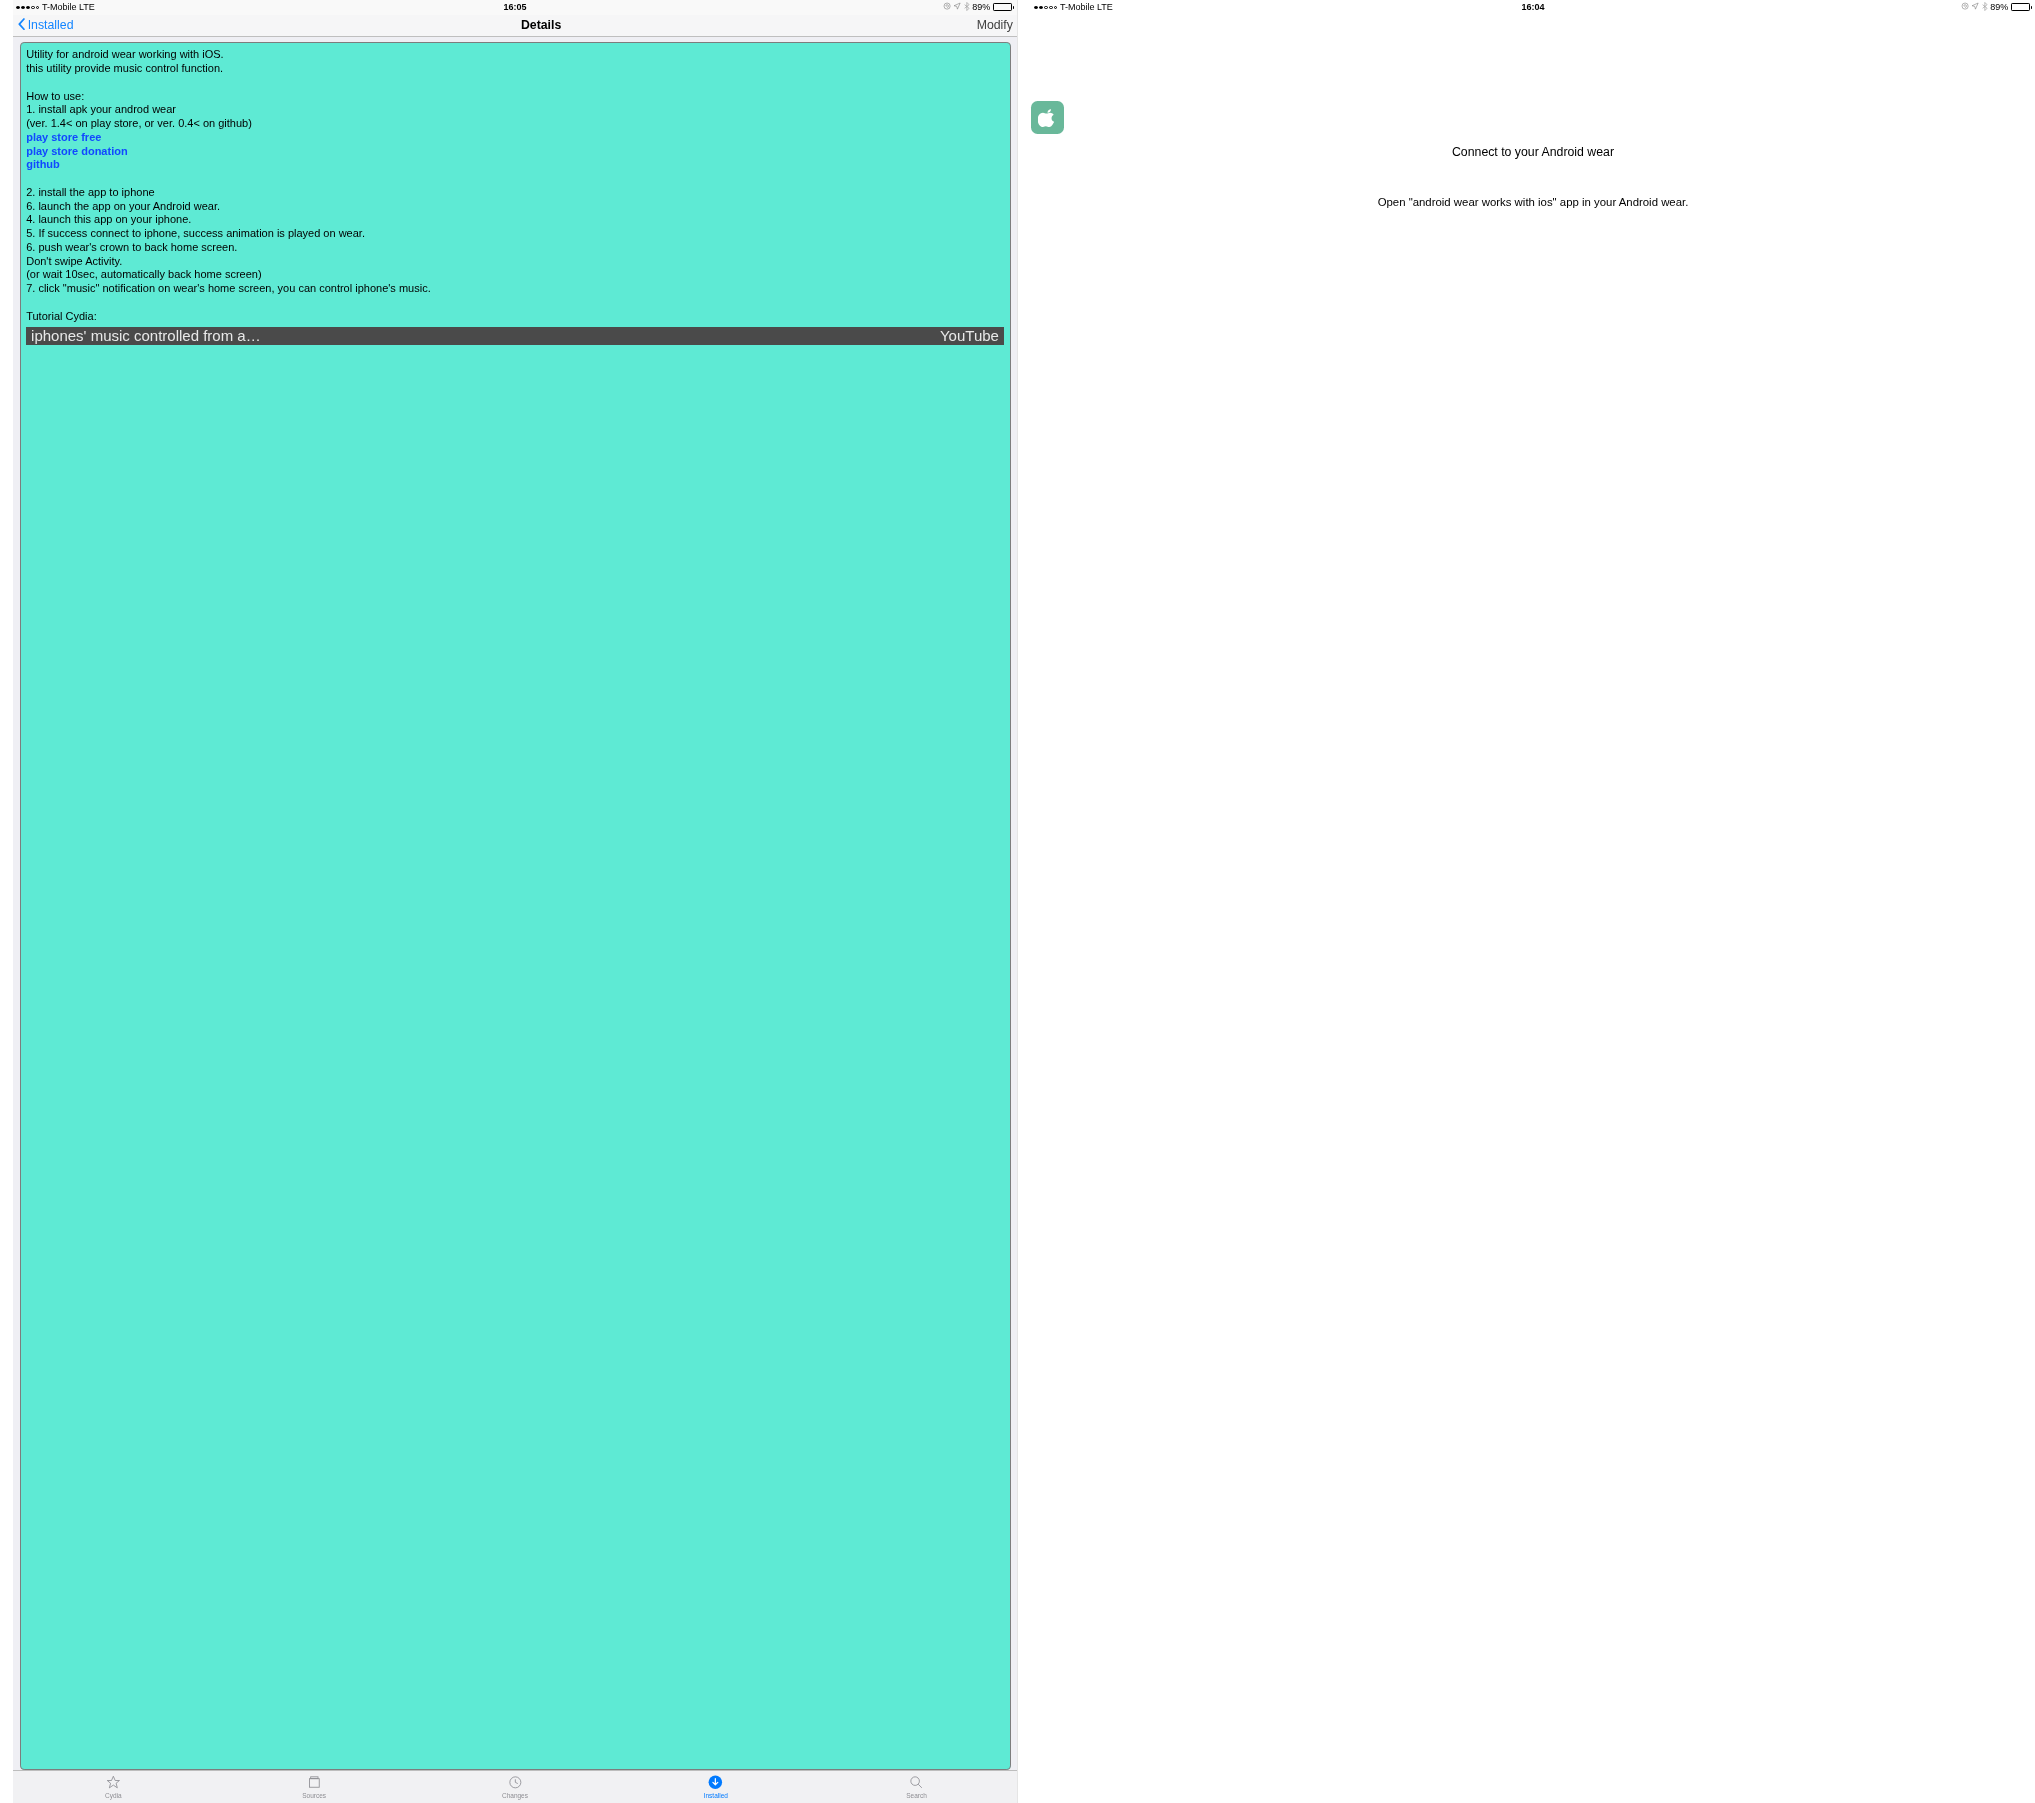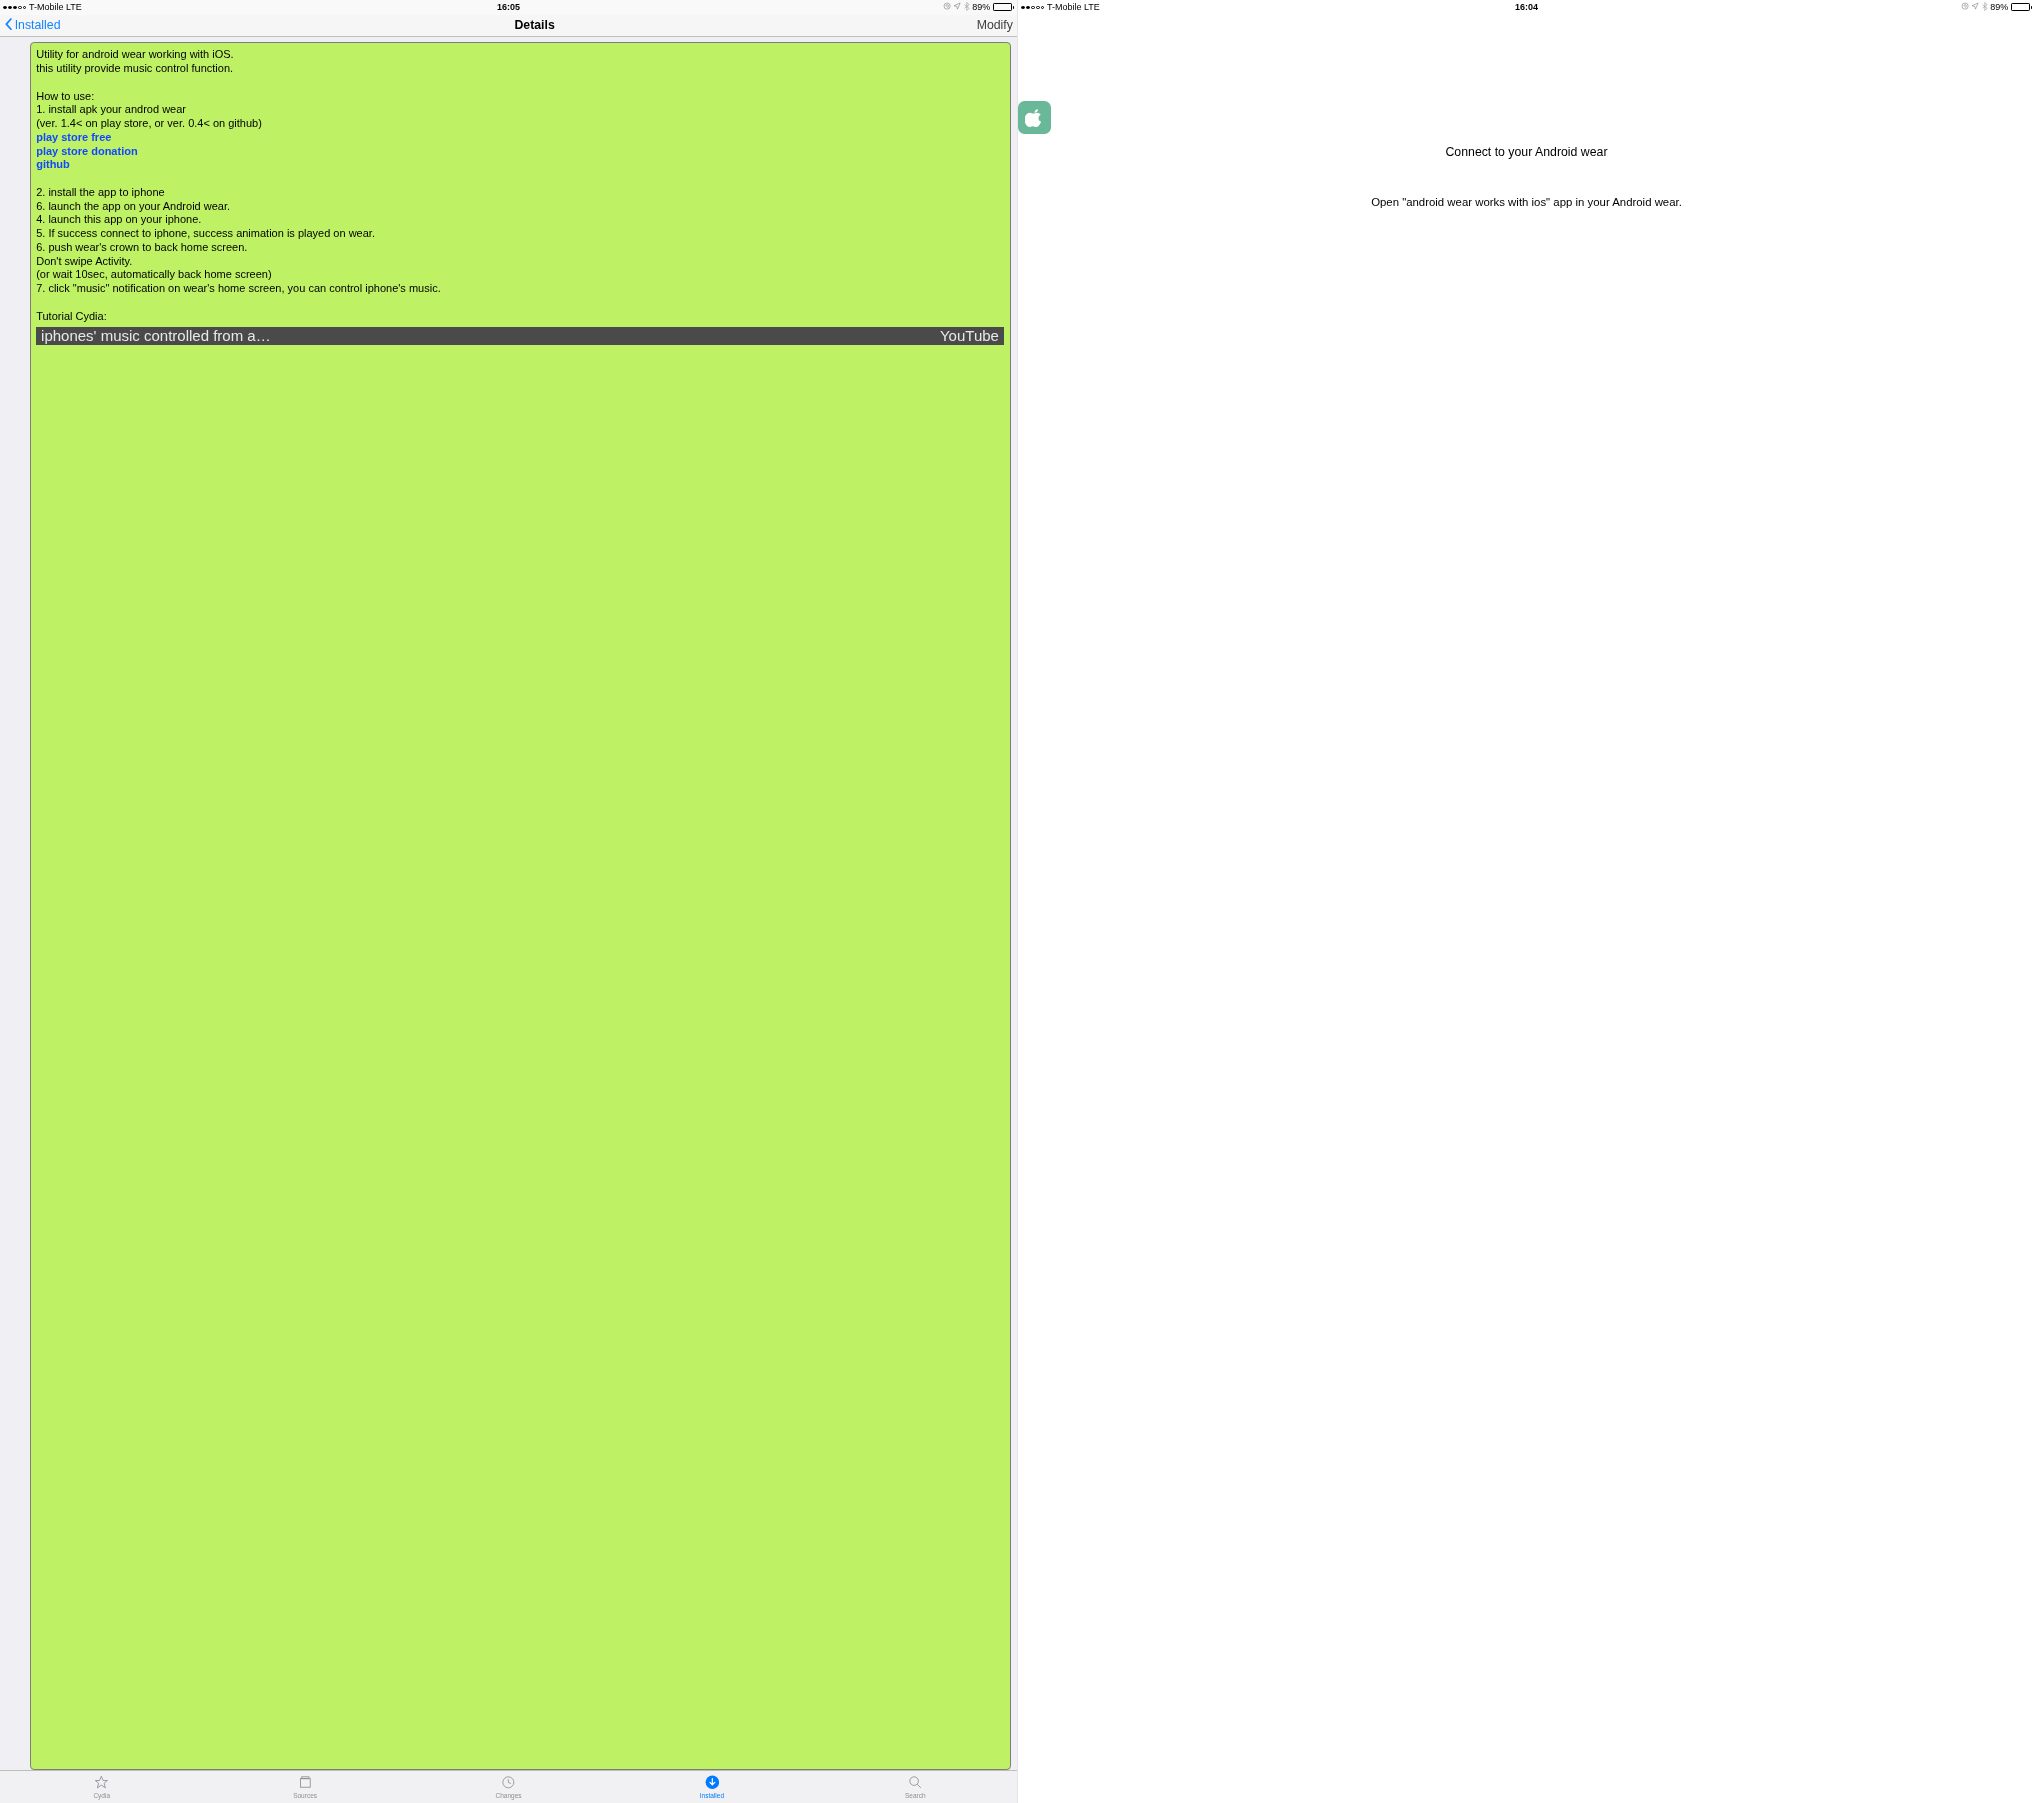--- a/index.html
+++ b/index.html
@@ -1,18 +1,18 @@
 <!DOCTYPE html>
 <html style="font-size:6.5px"><head>
 <meta charset="utf-8">
 <style>
 * { margin: 0; padding: 0; box-sizing: border-box; font-family: -apple-system, "Helvetica Neue", Helvetica, Arial, sans-serif; }
 html, body { width: 100%; height: 100%; }
 body { display: flex; background: #fff; }
-.phone { flex: 1; display: flex; flex-direction: column; background: #fff; position: relative; }
+.phone { flex: 1; display: flex; flex-direction: column; background: #fff; position: relative; padding-left: 13px; }
 .phone + .phone { border-left: 0.4px solid #e5e5e5; }
 
 
 .status-bar { height: 14.7px; display: flex; align-items: center; padding: 0 3.3px; font-size: 9px; font-weight: 500; color: #000; background: #f9f9f9; }
 .phone-right .status-bar { background: #fff; }
 .status-left { display: flex; align-items: center; gap: 2.5px; flex: 1; }
 .status-center { flex: 0 0 auto; }
 .status-right { display: flex; align-items: center; gap: 2.5px; flex: 1; justify-content: flex-end; }
 .sig-dots { display: flex; gap: 1.2px; }
 .dot { width: 3.7px; height: 3.7px; border-radius: 50%; border: 0.6px solid #000; }
@@ -24,21 +24,21 @@
 .icon-small { opacity: .55; }
 
 
 .nav-bar { height: 22px; display: flex; align-items: center; justify-content: space-between; padding: 0 4.1px; background: #f6f6f7; border-bottom: 0.4px solid #bfbfbf; }
 .nav-back { display: flex; align-items: center; color: #1385ff; font-size: 12.3px; font-weight: 400; }
 .nav-title { font-size: 12.3px; font-weight: 700; color: #000; margin-left: 32px; }
 .nav-action { color: #404040; font-size: 12.3px; font-weight: 400; }
 
 
 .content-left { flex: 1; background: #efeff4; padding: 4.9px 6.5px 0 6.5px; overflow: hidden; }
-.card { background: #bef264; border: 0.4px solid #7d7d7d; border-radius: 4.1px; padding: 5.7px 5.7px 0 5.7px; height: 100%; overflow: hidden; margin-left: 23px; }
+.card { background: #5eead4; border: 0.4px solid #7d7d7d; border-radius: 4.1px; padding: 5.7px 5.7px 0 5.7px; height: 100%; overflow: hidden; }
 .card-text { font-size: 11px; line-height: 1.25; color: #000; }
 .link { color: #1148ff; font-weight: bold; }
 
 
 .video { margin-top: 3.3px; height: 18px; background: #4a4a4a; display: flex; align-items: center; justify-content: space-between; padding: 0 4.9px; color: #e8e8e8; font-size: 15px; }
 .video-title { white-space: nowrap; overflow: hidden; text-overflow: ellipsis; max-width: 78%; }
 
 
 .tab-bar { height: 33px; background: #f1f1f3; border-top: 0.4px solid #bdbdbd; display: flex; }
 .tab { flex: 1; display: flex; flex-direction: column; align-items: center; justify-content: center; gap: 0.8px; color: #8e8e93; font-size: 6.5px; }

